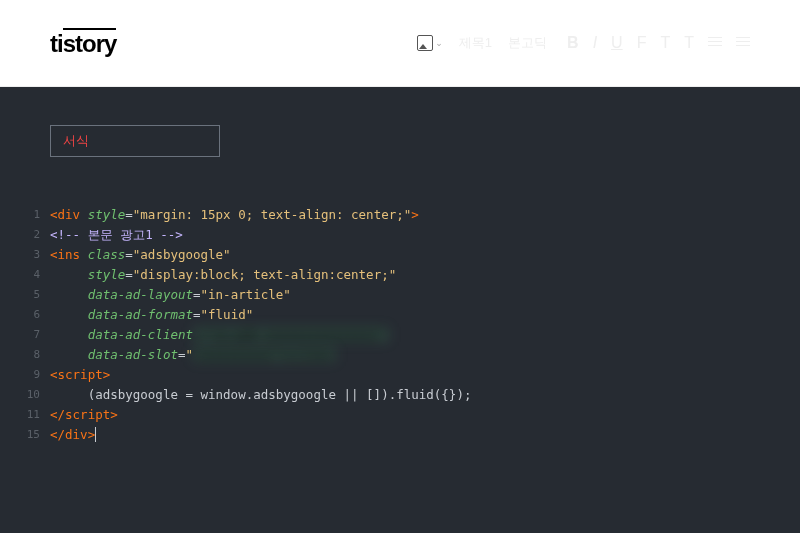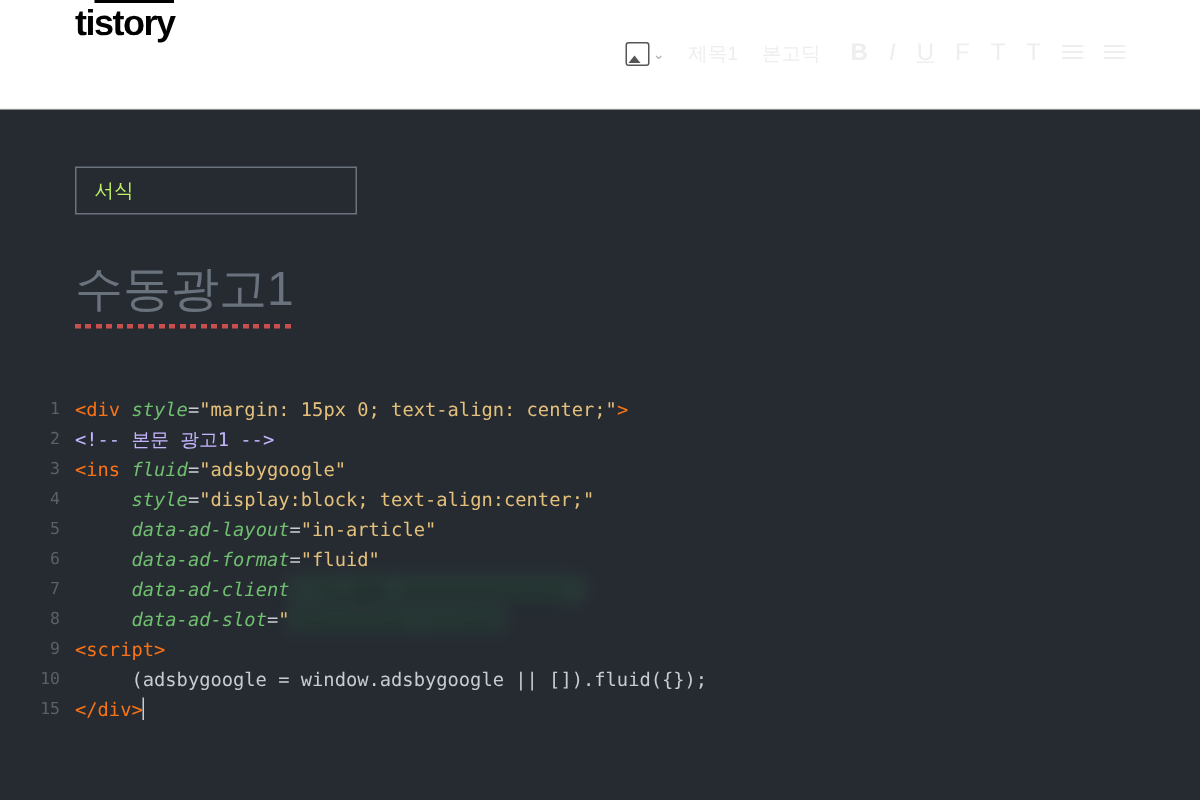--- a/index.html
+++ b/index.html
@@ -1,27 +1,27 @@
 <!DOCTYPE html>
 <html><head>
 <meta charset="utf-8">
 <style>
 * { margin: 0; padding: 0; box-sizing: border-box; }
 body { width: 800px; height: 533px; font-family: -apple-system, sans-serif; overflow: hidden; }
-.header { height: 73px; background: #fff; display: flex; padding: 0 50px; border-bottom: 1px solid #eee; }
+.header { height: 87px; background: #fff; display: flex; align-items: center; padding: 0 50px; border-bottom: 1px solid #eee; }
 .logo { font-size: 24px; font-weight: 600; letter-spacing: -1px; color: #000; }
 .logo .bar { border-top: 2px solid #000; display: inline-block; }
 .toolbar-center { margin-left: auto; display: flex; align-items: center; gap: 16px; color: #ddd; font-size: 13px; }
 .toolbar-right { display: flex; align-items: center; gap: 14px; margin-left: 20px; color: #eee; }
 .img-icon { width: 16px; height: 16px; border: 1.5px solid #555; border-radius: 2px; position: relative; }
 .img-icon::after { content: ''; position: absolute; bottom: 1px; left: 1px; width: 0; height: 0; border-left: 4px solid transparent; border-right: 4px solid transparent; border-bottom: 5px solid #555; }
 .chev { font-size: 9px; color: #aaa; margin-left: 2px; }
 .faded { color: #eee; }
 .editor { background: #262b32; height: calc(533px - 73px); padding: 38px 50px 0 50px; position: relative; }
-.format-box { border: 1px solid #6a727d; color: #bef264; font-size: 13px; padding: 6px 12px; width: 188px; }
+.format-box { border: 1px solid #6a727d; color: #ef4444; font-size: 13px; padding: 6px 12px; width: 170px; }
 .title { color: #6a727d; font-size: 32px; font-weight: 500; margin-top: 28px; position: relative; display: inline-block; }
 .title::after { content: ''; position: absolute; left: 0; right: 0; bottom: -4px; height: 3px; background: repeating-linear-gradient(90deg, #c94f4f 0 4px, transparent 4px 7px); }
 .code-area { margin-top: 48px; position: relative; margin-left: -26px; }
 .line { display: flex; font-family: 'Menlo', 'Consolas', monospace; font-size: 12.5px; line-height: 20px; white-space: pre; }
 .lineno { width: 26px; text-align: right; color: #5a6068; font-size: 11px; padding-right: 10px; user-select: none; }
 .code { flex: 1; }
 .t-tag { color: #f97316; }
 .t-attr { color: #6fbf6f; font-style: italic; }
 .t-op { color: #c8ccd2; }
 .t-str { color: #e5c07b; }
@@ -51,27 +51,27 @@
     <span>F</span>
     <span>T</span>
     <span>T</span>
     <span style="width:14px;height:12px;background:repeating-linear-gradient(#eee 0 1.5px,transparent 1.5px 4px);"></span>
     <span style="width:14px;height:12px;background:repeating-linear-gradient(#eee 0 1.5px,transparent 1.5px 4px);"></span>
   </div>
 </div>
 
 <div class="editor">
   <div class="format-box">서식</div>
-  <div class="title">수동광고1</div>
   <div class="code-area" id="code-area">
       <div class="line"><span class="lineno">1</span><span class="code"><span class="t-tag">&lt;div</span><span class="t-txt"> </span><span class="t-attr">style</span><span class="t-op">=</span><span class="t-str">"margin: 15px 0; text-align: center;"</span><span class="t-tag">&gt;</span></span></div>
       <div class="line"><span class="lineno">2</span><span class="code"><span class="t-cmt">&lt;!-- 본문 광고1 --&gt;</span></span></div>
-      <div class="line"><span class="lineno">3</span><span class="code"><span class="t-tag">&lt;ins</span><span class="t-txt"> </span><span class="t-attr">fluid</span><span class="t-op">=</span><span class="t-str">"adsbygoogle"</span></span></div>
+      <div class="line"><span class="lineno">3</span><span class="code"><span class="t-tag">&lt;ins</span><span class="t-txt"> </span><span class="t-attr">class</span><span class="t-op">=</span><span class="t-str">"adsbygoogle"</span></span></div>
       <div class="line"><span class="lineno">4</span><span class="code"><span class="t-txt">     </span><span class="t-attr">style</span><span class="t-op">=</span><span class="t-str">"display:block; text-align:center;"</span></span></div>
       <div class="line"><span class="lineno">5</span><span class="code"><span class="t-txt">     </span><span class="t-attr">data-ad-layout</span><span class="t-op">=</span><span class="t-str">"in-article"</span></span></div>
       <div class="line"><span class="lineno">6</span><span class="code"><span class="t-txt">     </span><span class="t-attr">data-ad-format</span><span class="t-op">=</span><span class="t-str">"fluid"</span></span></div>
       <div class="line"><span class="lineno">7</span><span class="code"><span class="t-txt">     </span><span class="t-attr">data-ad-client</span><span class="blur">="ca-pub-xxxxxxxxxxxxxxx"</span></span></div>
       <div class="line"><span class="lineno">8</span><span class="code"><span class="t-txt">     </span><span class="t-attr">data-ad-slot</span><span class="t-op">=</span><span class="t-str">"</span><span class="blur">xxxxxxxxxx"&gt;&lt;/ins&gt;</span></span></div>
       <div class="line"><span class="lineno">9</span><span class="code"><span class="t-tag">&lt;script&gt;</span></span></div>
       <div class="line"><span class="lineno">10</span><span class="code"><span class="t-txt">     (adsbygoogle = window.adsbygoogle || []).fluid({});</span></span></div>
+      <div class="line"><span class="lineno">11</span><span class="code"><span class="t-tag">&lt;/</span><span class="t-tag">script&gt;</span></span></div>
       <div class="line"><span class="lineno">15</span><span class="code"><span class="t-tag">&lt;/div&gt;</span><span class="cursor"></span></span></div>
     </div>
 </div>
 
 </body></html>

